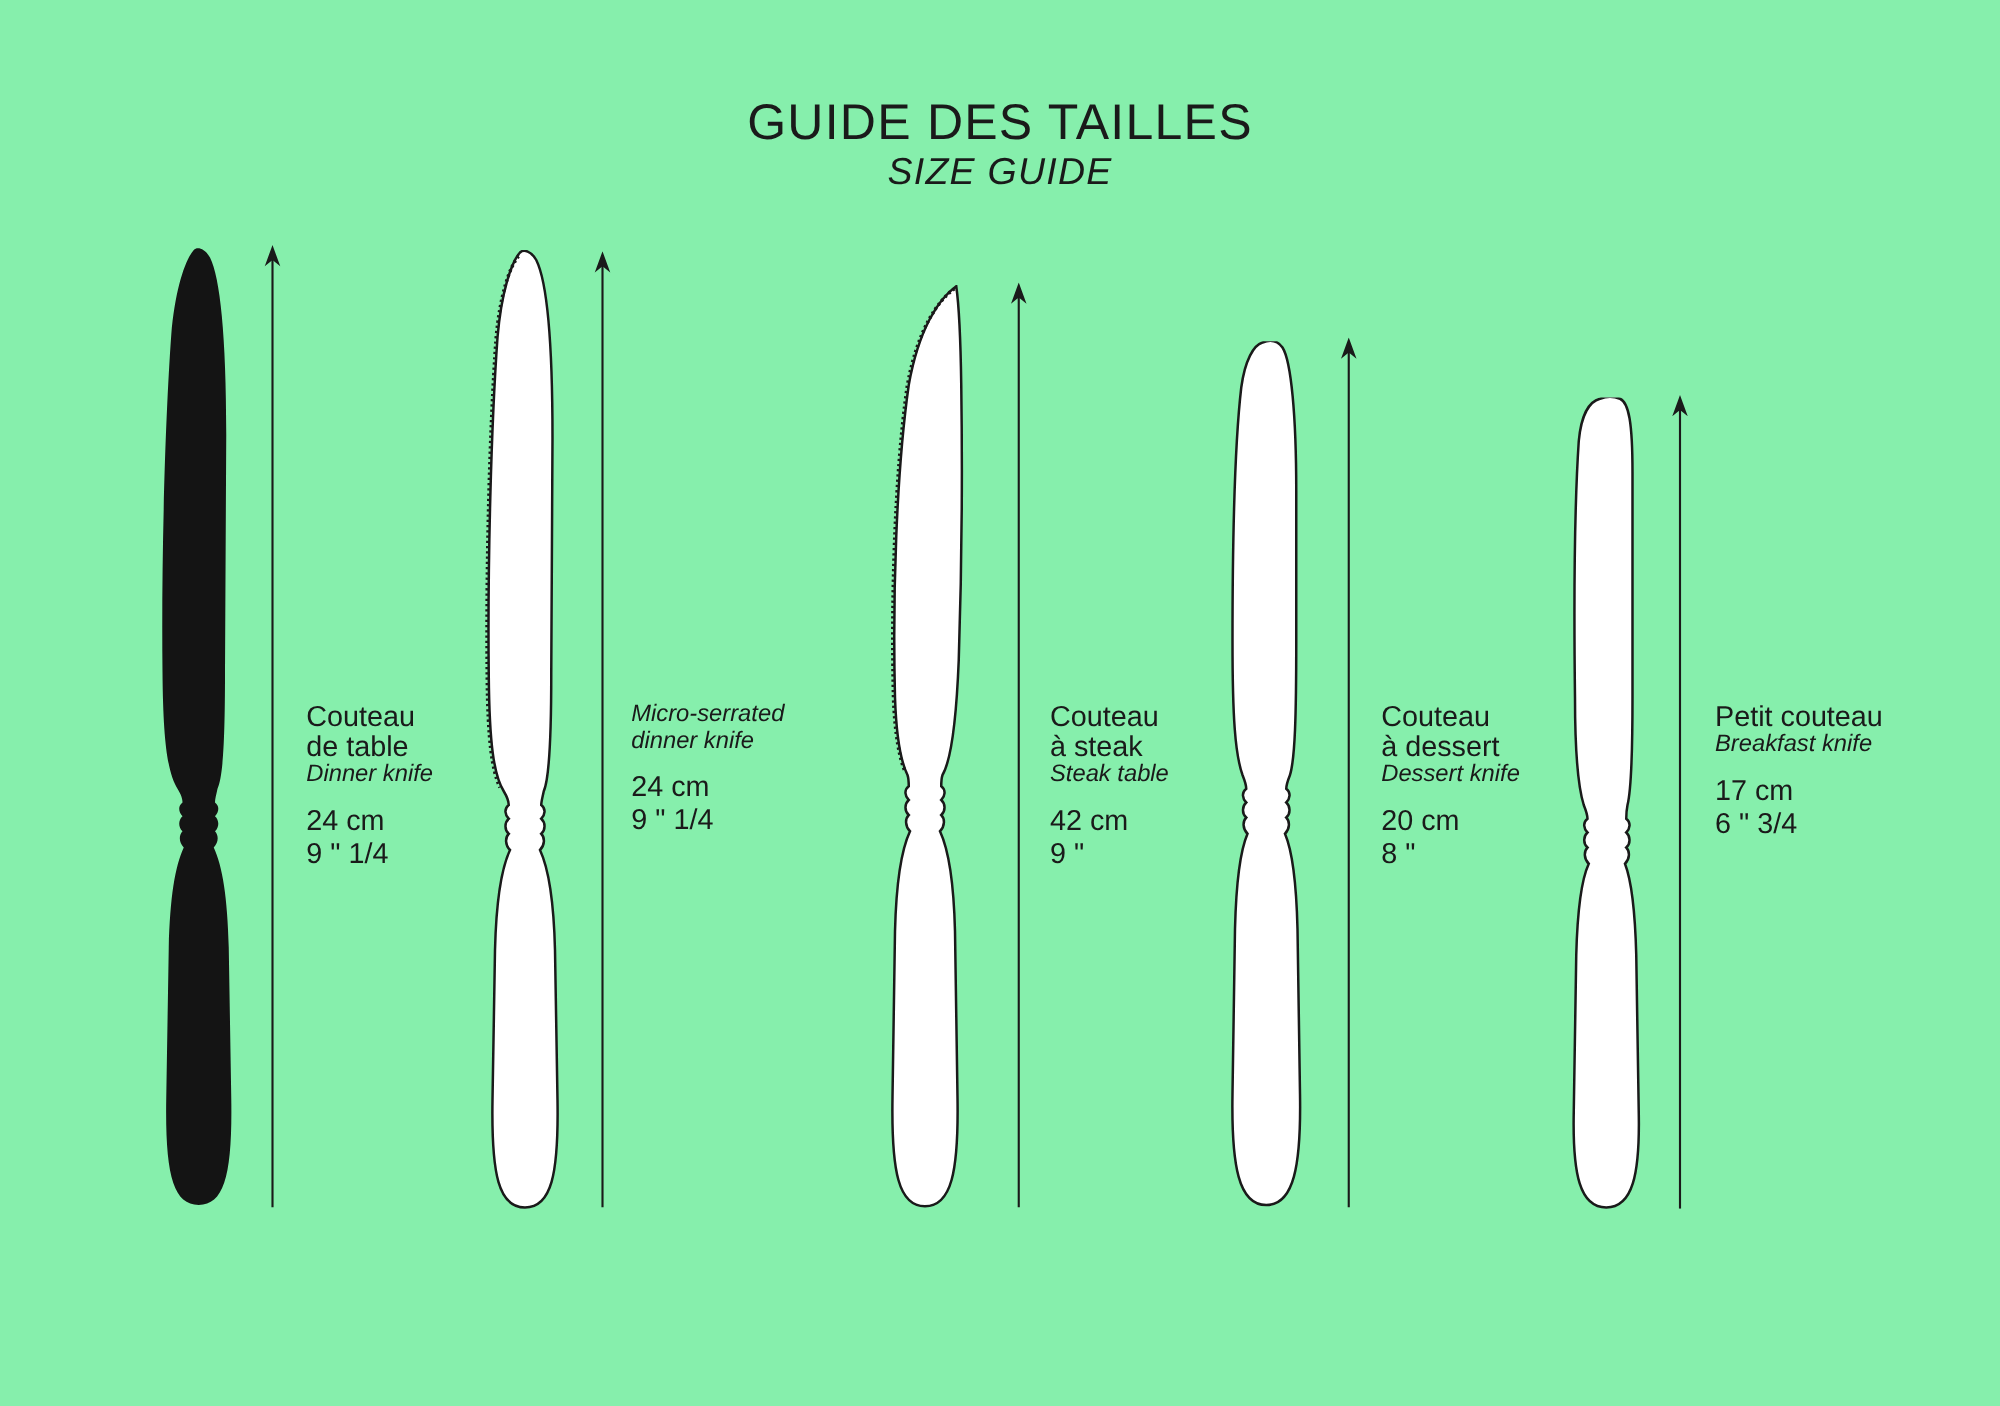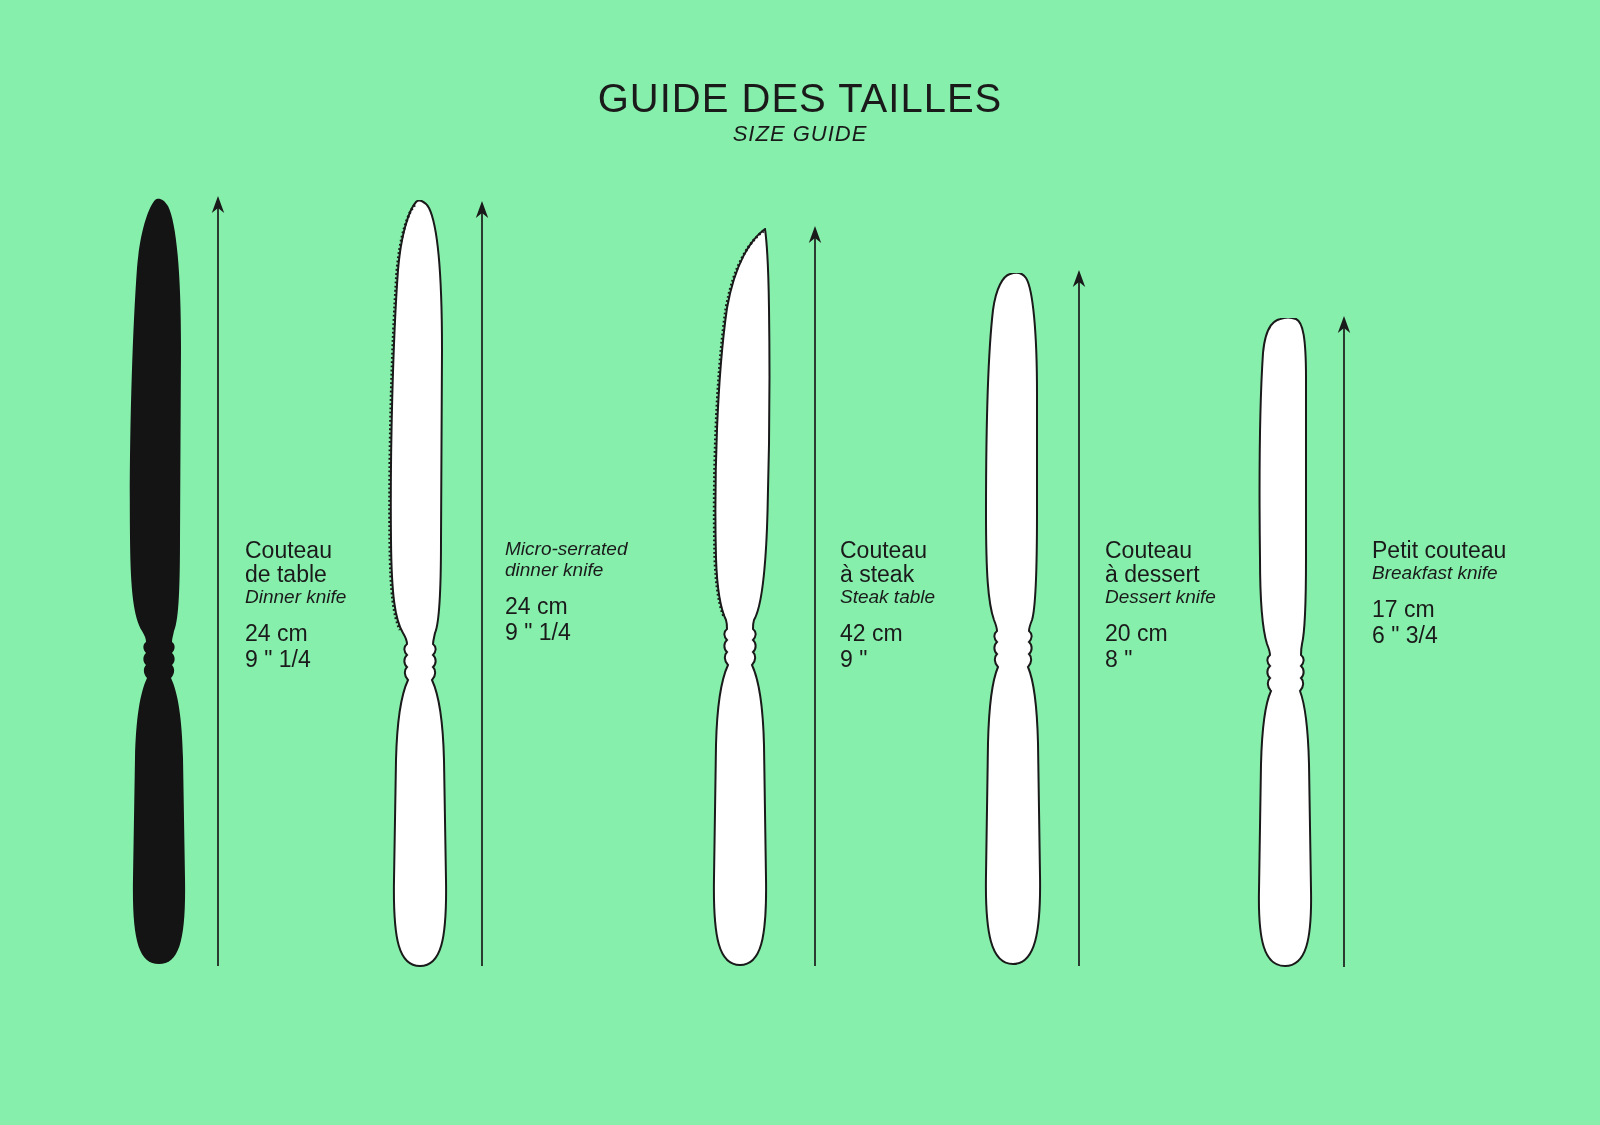--- a/index.html
+++ b/index.html
@@ -28,31 +28,32 @@
     letter-spacing: 1px;
     font-weight: 400;
     color: #1a1a1a;
   }
   .subtitle {
     position: absolute;
     top: 121px;
     left: 0;
     width: 1600px;
     text-align: center;
-    font-size: 22px;
+    font-size: 30px;
     font-style: italic;
     letter-spacing: 1px;
     font-weight: 400;
     color: #1a1a1a;
   }
   .knife, .arrow, .label {
     position: absolute;
   }
   .label {
     width: 230px;
+    margin-top: 23px;
   }
   .line { display: block; }
   .name .line {
     font-size: 23px;
     line-height: 24px;
     color: #1a1a1a;
   }
   .sub .line {
     font-size: 19px;
     line-height: 21px;

